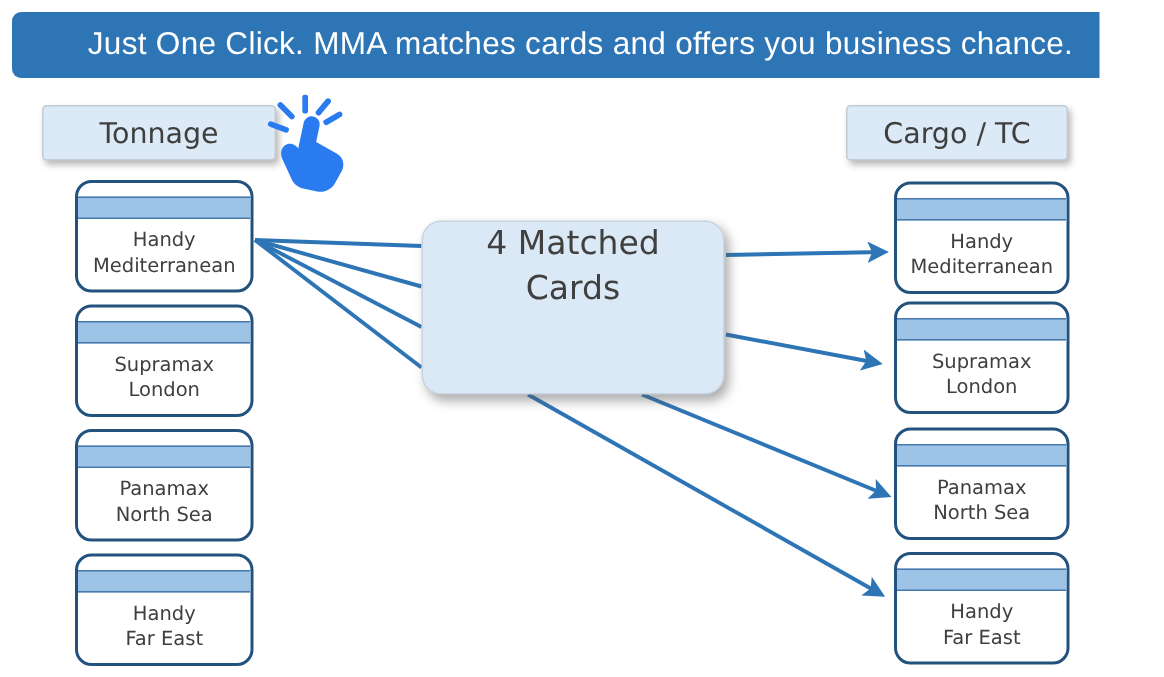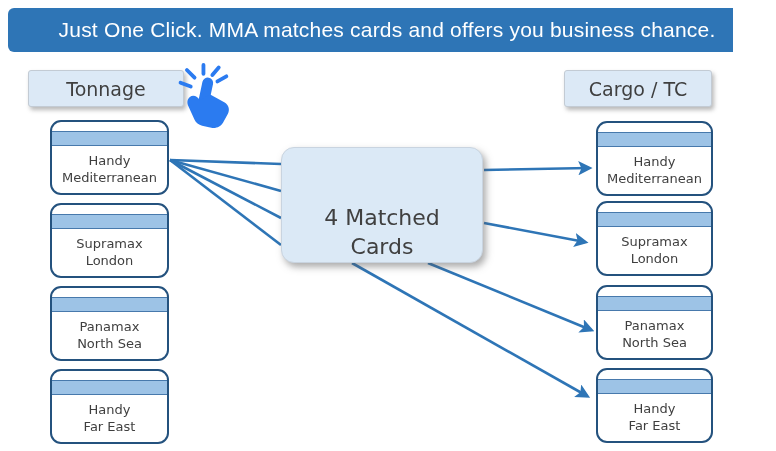--- a/index.html
+++ b/index.html
@@ -33,21 +33,21 @@
     background:#9DC3E6;border-top:1px solid #4779AC;border-bottom:1px solid #4779AC;
   }
   .card-label{
     flex:1;display:flex;align-items:center;justify-content:center;
     font-size:13px;line-height:1.25;text-align:center;white-space:pre-line;color:#3f3f3f;
   }
   .center-box{
     position:absolute;left:281px;top:147px;width:202px;height:116px;box-sizing:border-box;
     background:#DBE9F6;border:1px solid #c9d4e0;border-radius:13px;
     box-shadow:3px 4px 7px rgba(90,90,90,.5);
-    display:flex;align-items:flex-end;justify-content:center;
+    display:flex;align-items:flex-start;justify-content:center;
     font-size:22px;line-height:1.35;text-align:center;white-space:pre-line;color:#404040;z-index:2;
   }
   .overlay{position:absolute;left:0;top:0;z-index:1;pointer-events:none;}
   .cursor-icon{position:absolute;left:178px;top:63px;width:56px;height:70px;z-index:3;}
 </style>
 </head>
 <body>
 
 <div class="stage">
 

